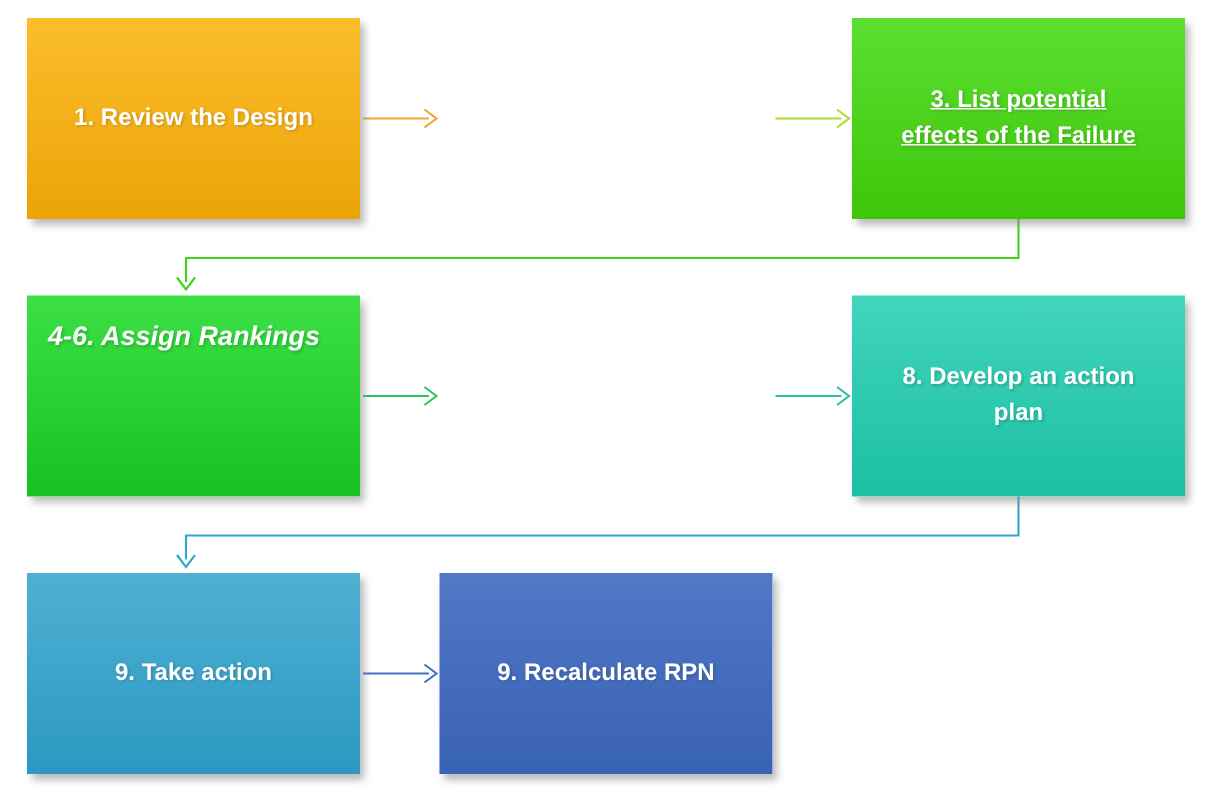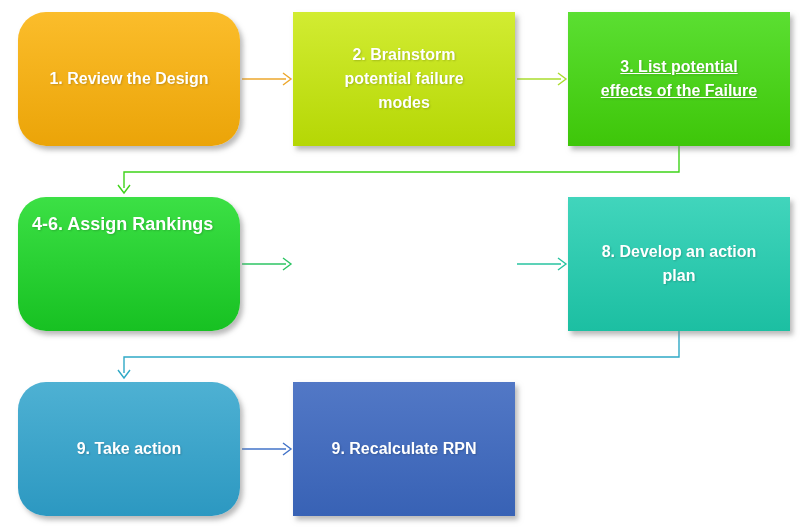--- a/index.html
+++ b/index.html
@@ -22,29 +22,30 @@
     font-weight:bold;
     font-size:16px;
     line-height:1.5;
     padding:0 26px;
     box-shadow:3px 4px 5px rgba(130,130,130,0.55);
     text-shadow:1px 1px 2px rgba(0,0,0,0.18);
   }
   .row1{top:12px;}
   .row2{top:197px;}
   .row3{top:382px;}
-  .col1{left:18px;border-radius:28px;}
+  .col1{left:18px;}
   .col2{left:293px;}
   .col3{left:568px;}
   .box.listbox{
     flex-direction:column;
     align-items:flex-start;
     justify-content:flex-start;
     text-align:left;
     padding:16px 10px 0 14px;
+    font-style:italic;
   }
   .listbox .hd{
     font-size:18px;
     margin-bottom:10px;
     line-height:1.3;
   }
   .listbox ul{
     list-style:none;
     margin:0;padding:0;
     font-size:15px;
@@ -92,23 +93,20 @@
     </g>
     <g stroke="#4273C8">
       <path d="M242,449 L286,449"></path>
       <path d="M283,443 L291,449 L283,455"></path>
     </g>
   </svg>
 
   <div class="box row1 col1" style="background: linear-gradient(rgb(251, 189, 43), rgb(235, 164, 8));">
     <span>1. Review the Design</span>
   </div>
-  <div class="box row1 col2" style="background: linear-gradient(rgb(210, 236, 50), rgb(181, 215, 5));">
-    <span>2. Brainstorm potential failure modes</span>
-  </div>
   <div class="box row1 col3" style="background: linear-gradient(rgb(91, 223, 50), rgb(62, 198, 9)); text-decoration: underline;">
     <span>3. List potential effects of the Failure</span>
   </div>
 
   <div class="box row2 col1 listbox" style="background: linear-gradient(rgb(60, 224, 69), rgb(23, 193, 34));">
     <div class="hd">4-6. Assign Rankings</div>
   </div>
   <div class="box row2 col3" style="background: linear-gradient(rgb(65, 213, 188), rgb(28, 191, 162));">
     <span>8. Develop an action plan</span>
   </div>

